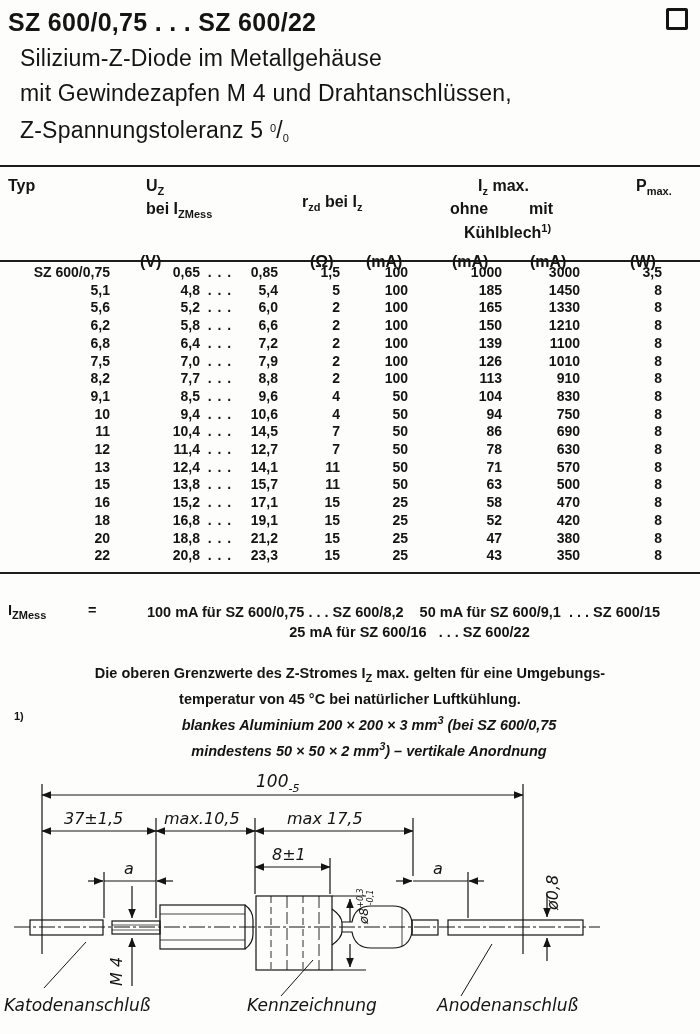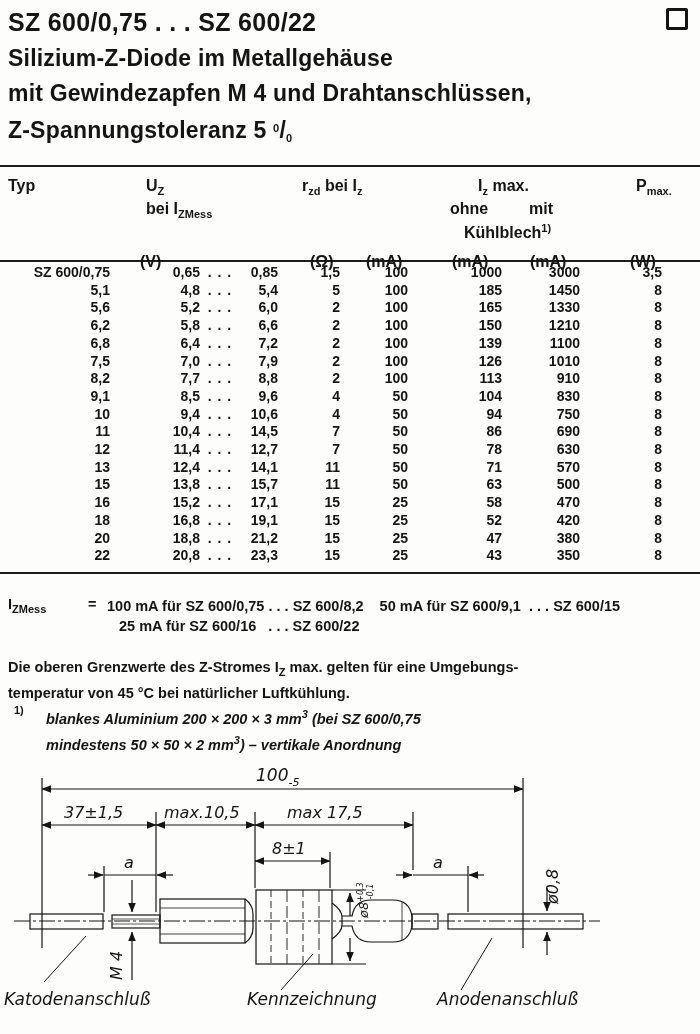--- a/index.html
+++ b/index.html
@@ -4,39 +4,39 @@
 <style>
   html,body{margin:0;padding:0;background:#e8e8e8;}
   .page{
     position:relative;width:700px;height:1034px;background:#fdfdfb;color:#141414;
     font-family:"Liberation Sans",sans-serif;overflow:hidden;margin:0 auto;
   }
   
   .title-row{position:relative;padding:8px 4px 0 8px;}
   .doc-title{font-size:25px;font-weight:bold;letter-spacing:.3px;margin:0;display:inline-block;}
   .corner-box{position:absolute;top:8px;right:12px;width:16px;height:16px;border:3.5px solid #141414;border-radius:2px;}
-  .subtitle{padding:4px 10px 0 8px;font-size:23px;font-weight:bold;line-height:35px;letter-spacing:.2px;}
+  .subtitle{padding:4px 10px 0 8px;font-size:23px;font-weight:normal;line-height:35px;letter-spacing:.2px;margin-left:12px;}
   .rule{border:none;height:0;border-top:2.5px solid #1d1d1d;margin:0;}
   .rule.r1{margin-top:9px;}
   
   .thead{position:relative;height:93px;font-weight:bold;font-size:16px;}
   .thead span.h{position:absolute;white-space:nowrap;}
   .sb{font-size:11px;vertical-align:-4px;}
   .sp{font-size:11px;vertical-align:6px;}
   .rule.r2{border-top:2px solid #1d1d1d;}
   .rule.r3{border-top:2px solid #1d1d1d;margin-top:7px;}
   
   table.data{border-collapse:collapse;table-layout:fixed;width:662px;margin-top:2px;
     font-weight:bold;font-size:14px;}
   table.data td{padding:0;height:17.7px;line-height:17.7px;white-space:nowrap;overflow:visible;}
   td.c0{text-align:right;}
   td.c1,td.c3,td.c4,td.c5,td.c6,td.c7,td.c8{text-align:right;}
   td.c2{text-align:center;letter-spacing:1px;}
   
-  .notes{position:relative;margin-top:22px;font-weight:bold;font-size:14.5px;}
+  .notes{position:relative;margin-top:28px;font-weight:bold;font-size:14.5px;text-align:center;}
   .iz-note{position:relative;min-height:60px;}
   .iz-label{position:absolute;left:8px;top:0;}
   .iz-eq{position:absolute;left:88px;top:0;}
   .iz-lines{display:block;margin-left:107px;}
   .iz-lines .ln{line-height:20px;white-space:pre;}
   .iz-lines .ln.ind{padding-left:12px;}
   .limit-note{margin:1px 8px 0 8px;line-height:21px;}
   .fn-note{position:relative;margin:0 8px 0 0;line-height:21px;}
   .fn-sup{position:absolute;left:14px;top:-4px;font-size:11px;}
   .fn-body{display:block;margin-left:46px;font-style:italic;}
@@ -60,21 +60,21 @@
     <div>mit Gewindezapfen M 4 und Drahtanschlüssen,</div>
     <div><span>Z-Spannungstoleranz 5 </span><span class="sp">0</span><span>/</span><span class="sb">0</span></div>
   </div>
 
   <hr class="rule r1">
 
   <div class="thead">
     <span class="h" style="left:8px;top:10px">Typ</span>
     <span class="h" style="left:146px;top:10px"><span>U</span><span class="sb">Z</span></span>
     <span class="h" style="left:146px;top:33px"><span>bei I</span><span class="sb">ZMess</span></span>
-    <span class="h" style="left:302px;top:10px"><span>r</span><span class="sb">zd</span><span> bei I</span><span class="sb">z</span></span>
+    <span class="h" style="left:302px;top:26px"><span>r</span><span class="sb">zd</span><span> bei I</span><span class="sb">z</span></span>
     <span class="h" style="left:478px;top:10px"><span>I</span><span class="sb">z</span><span> max.</span></span>
     <span class="h" style="left:450px;top:33px">ohne</span>
     <span class="h" style="left:529px;top:33px">mit</span>
     <span class="h" style="left:464px;top:55px"><span>Kühlblech</span><span class="sp">1)</span></span>
     <span class="h" style="left:636px;top:10px"><span>P</span><span class="sb">max.</span></span>
     <span class="h" style="left:140px;top:86px">(V)</span>
     <span class="h" style="left:310px;top:86px">(Ω)</span>
     <span class="h" style="left:366px;top:86px">(mA)</span>
     <span class="h" style="left:452px;top:86px">(mA)</span>
     <span class="h" style="left:530px;top:86px">(mA)</span>

